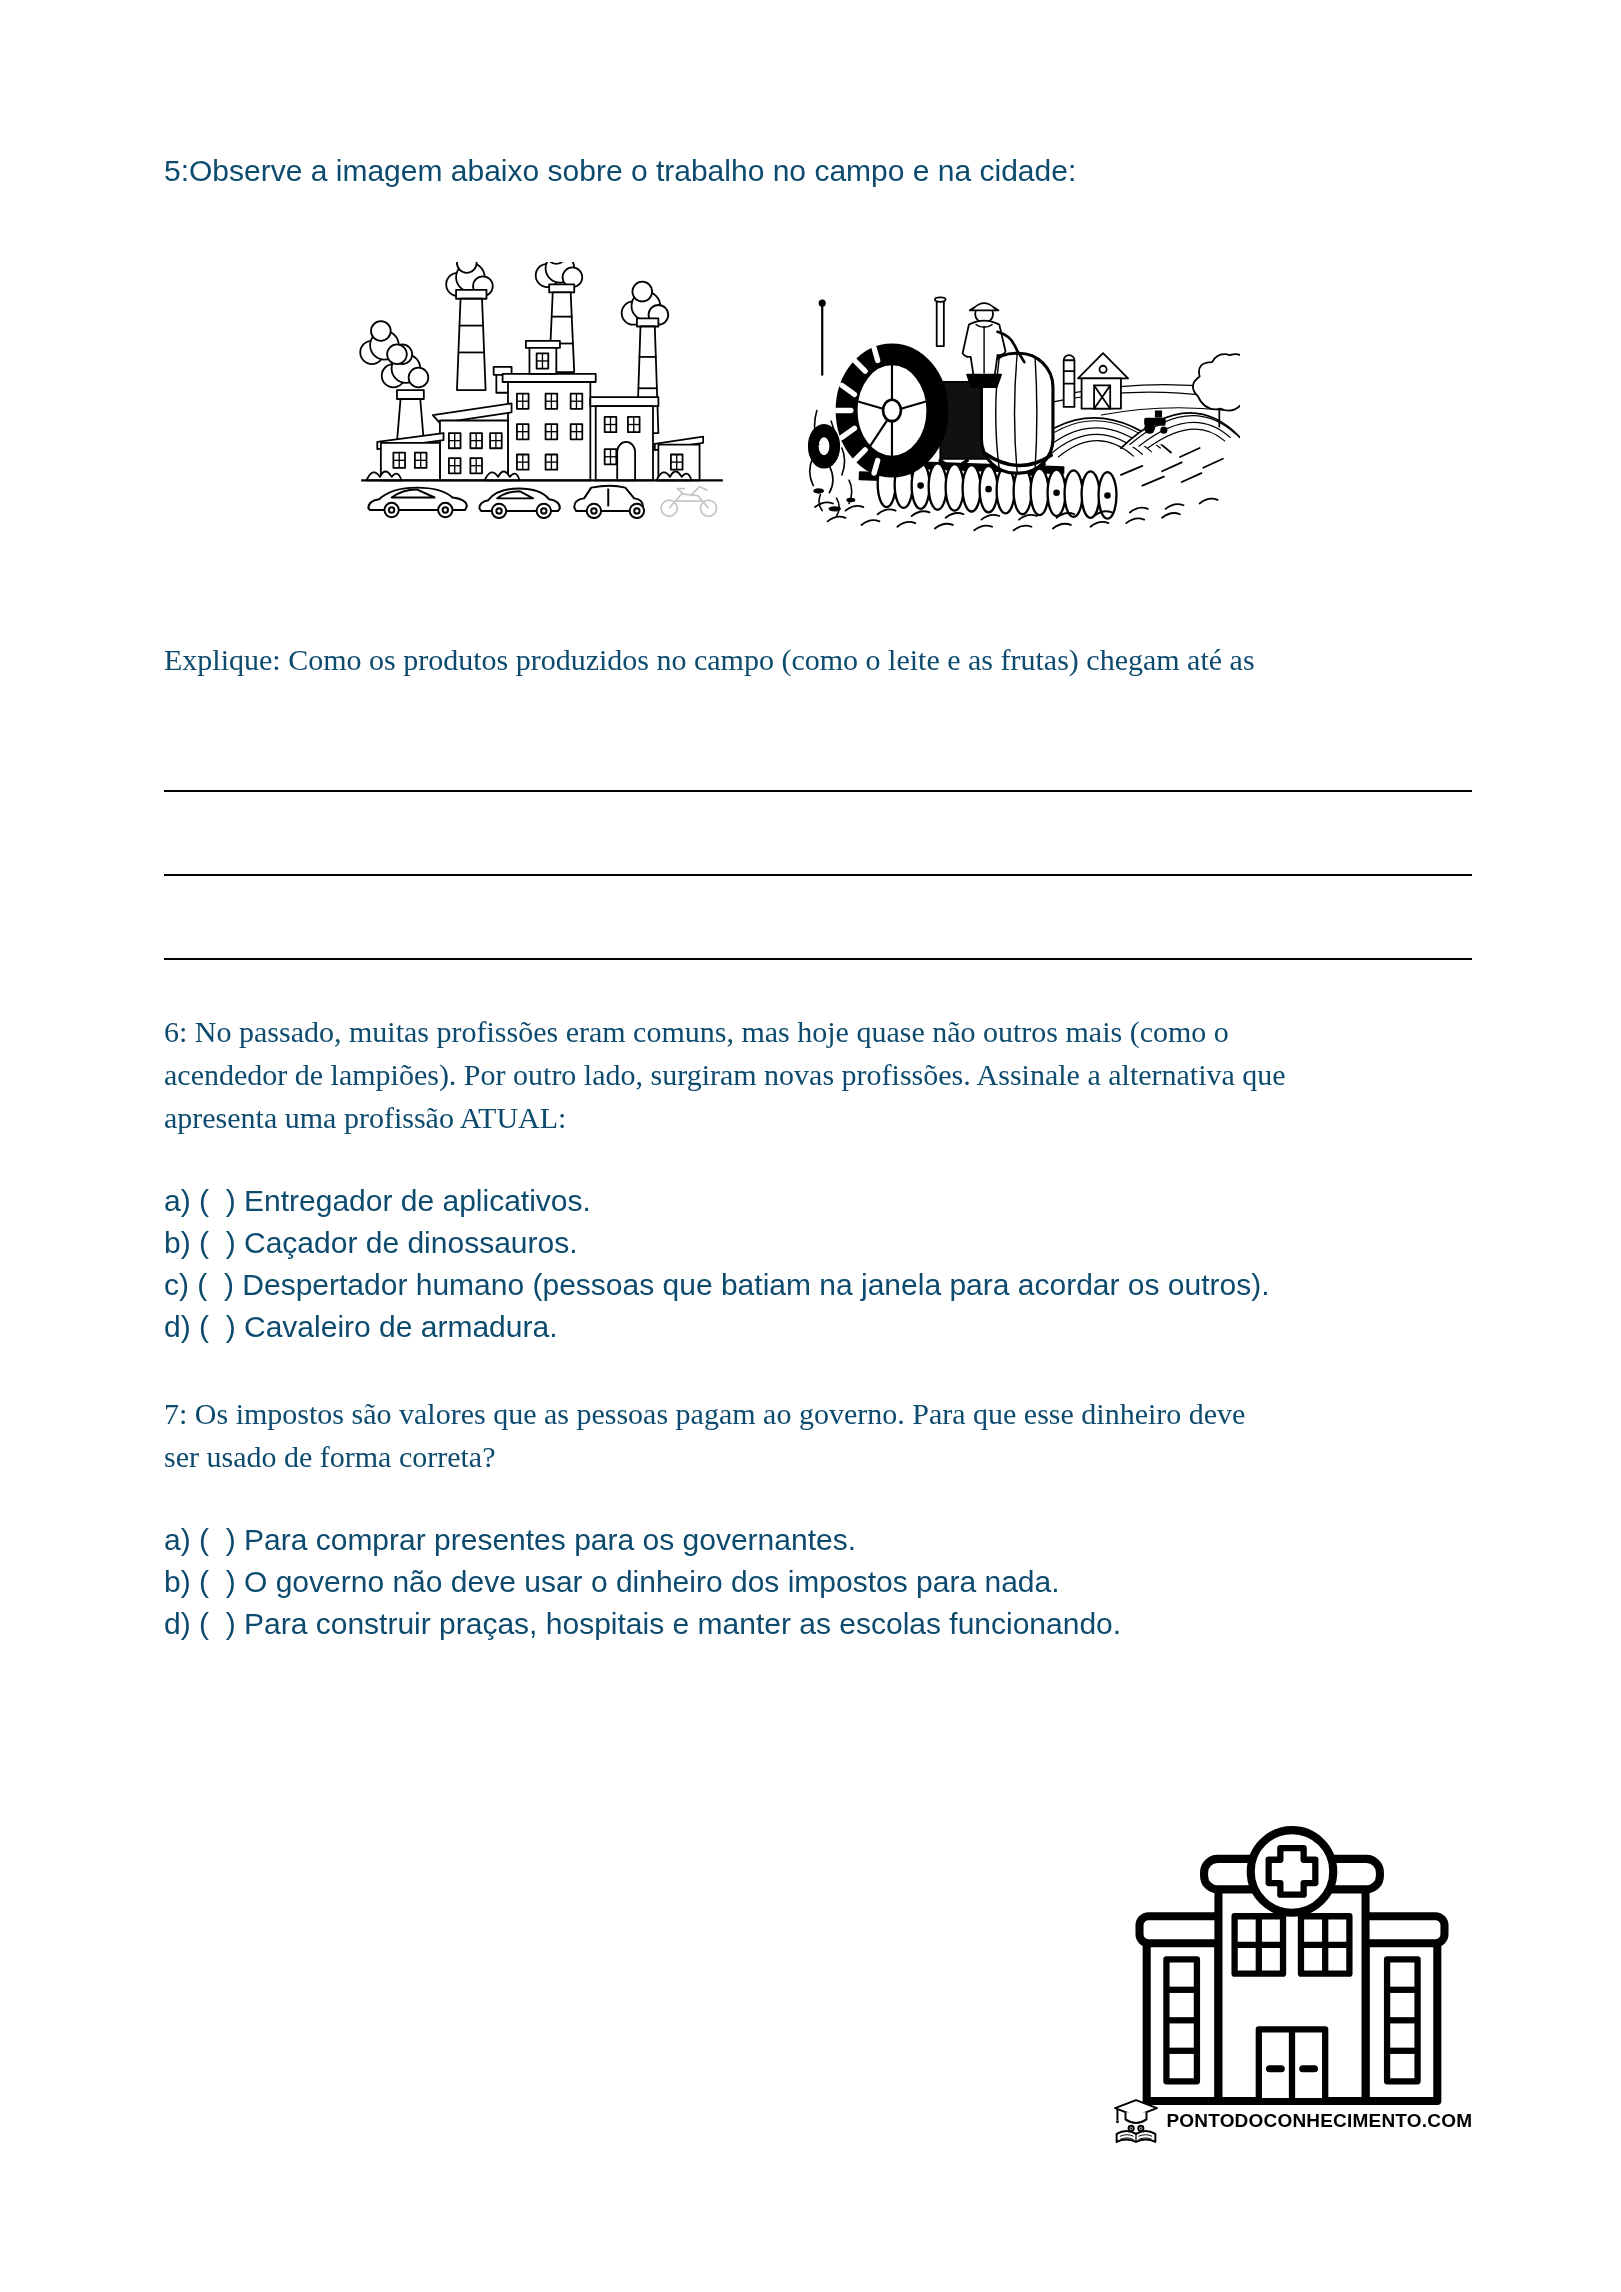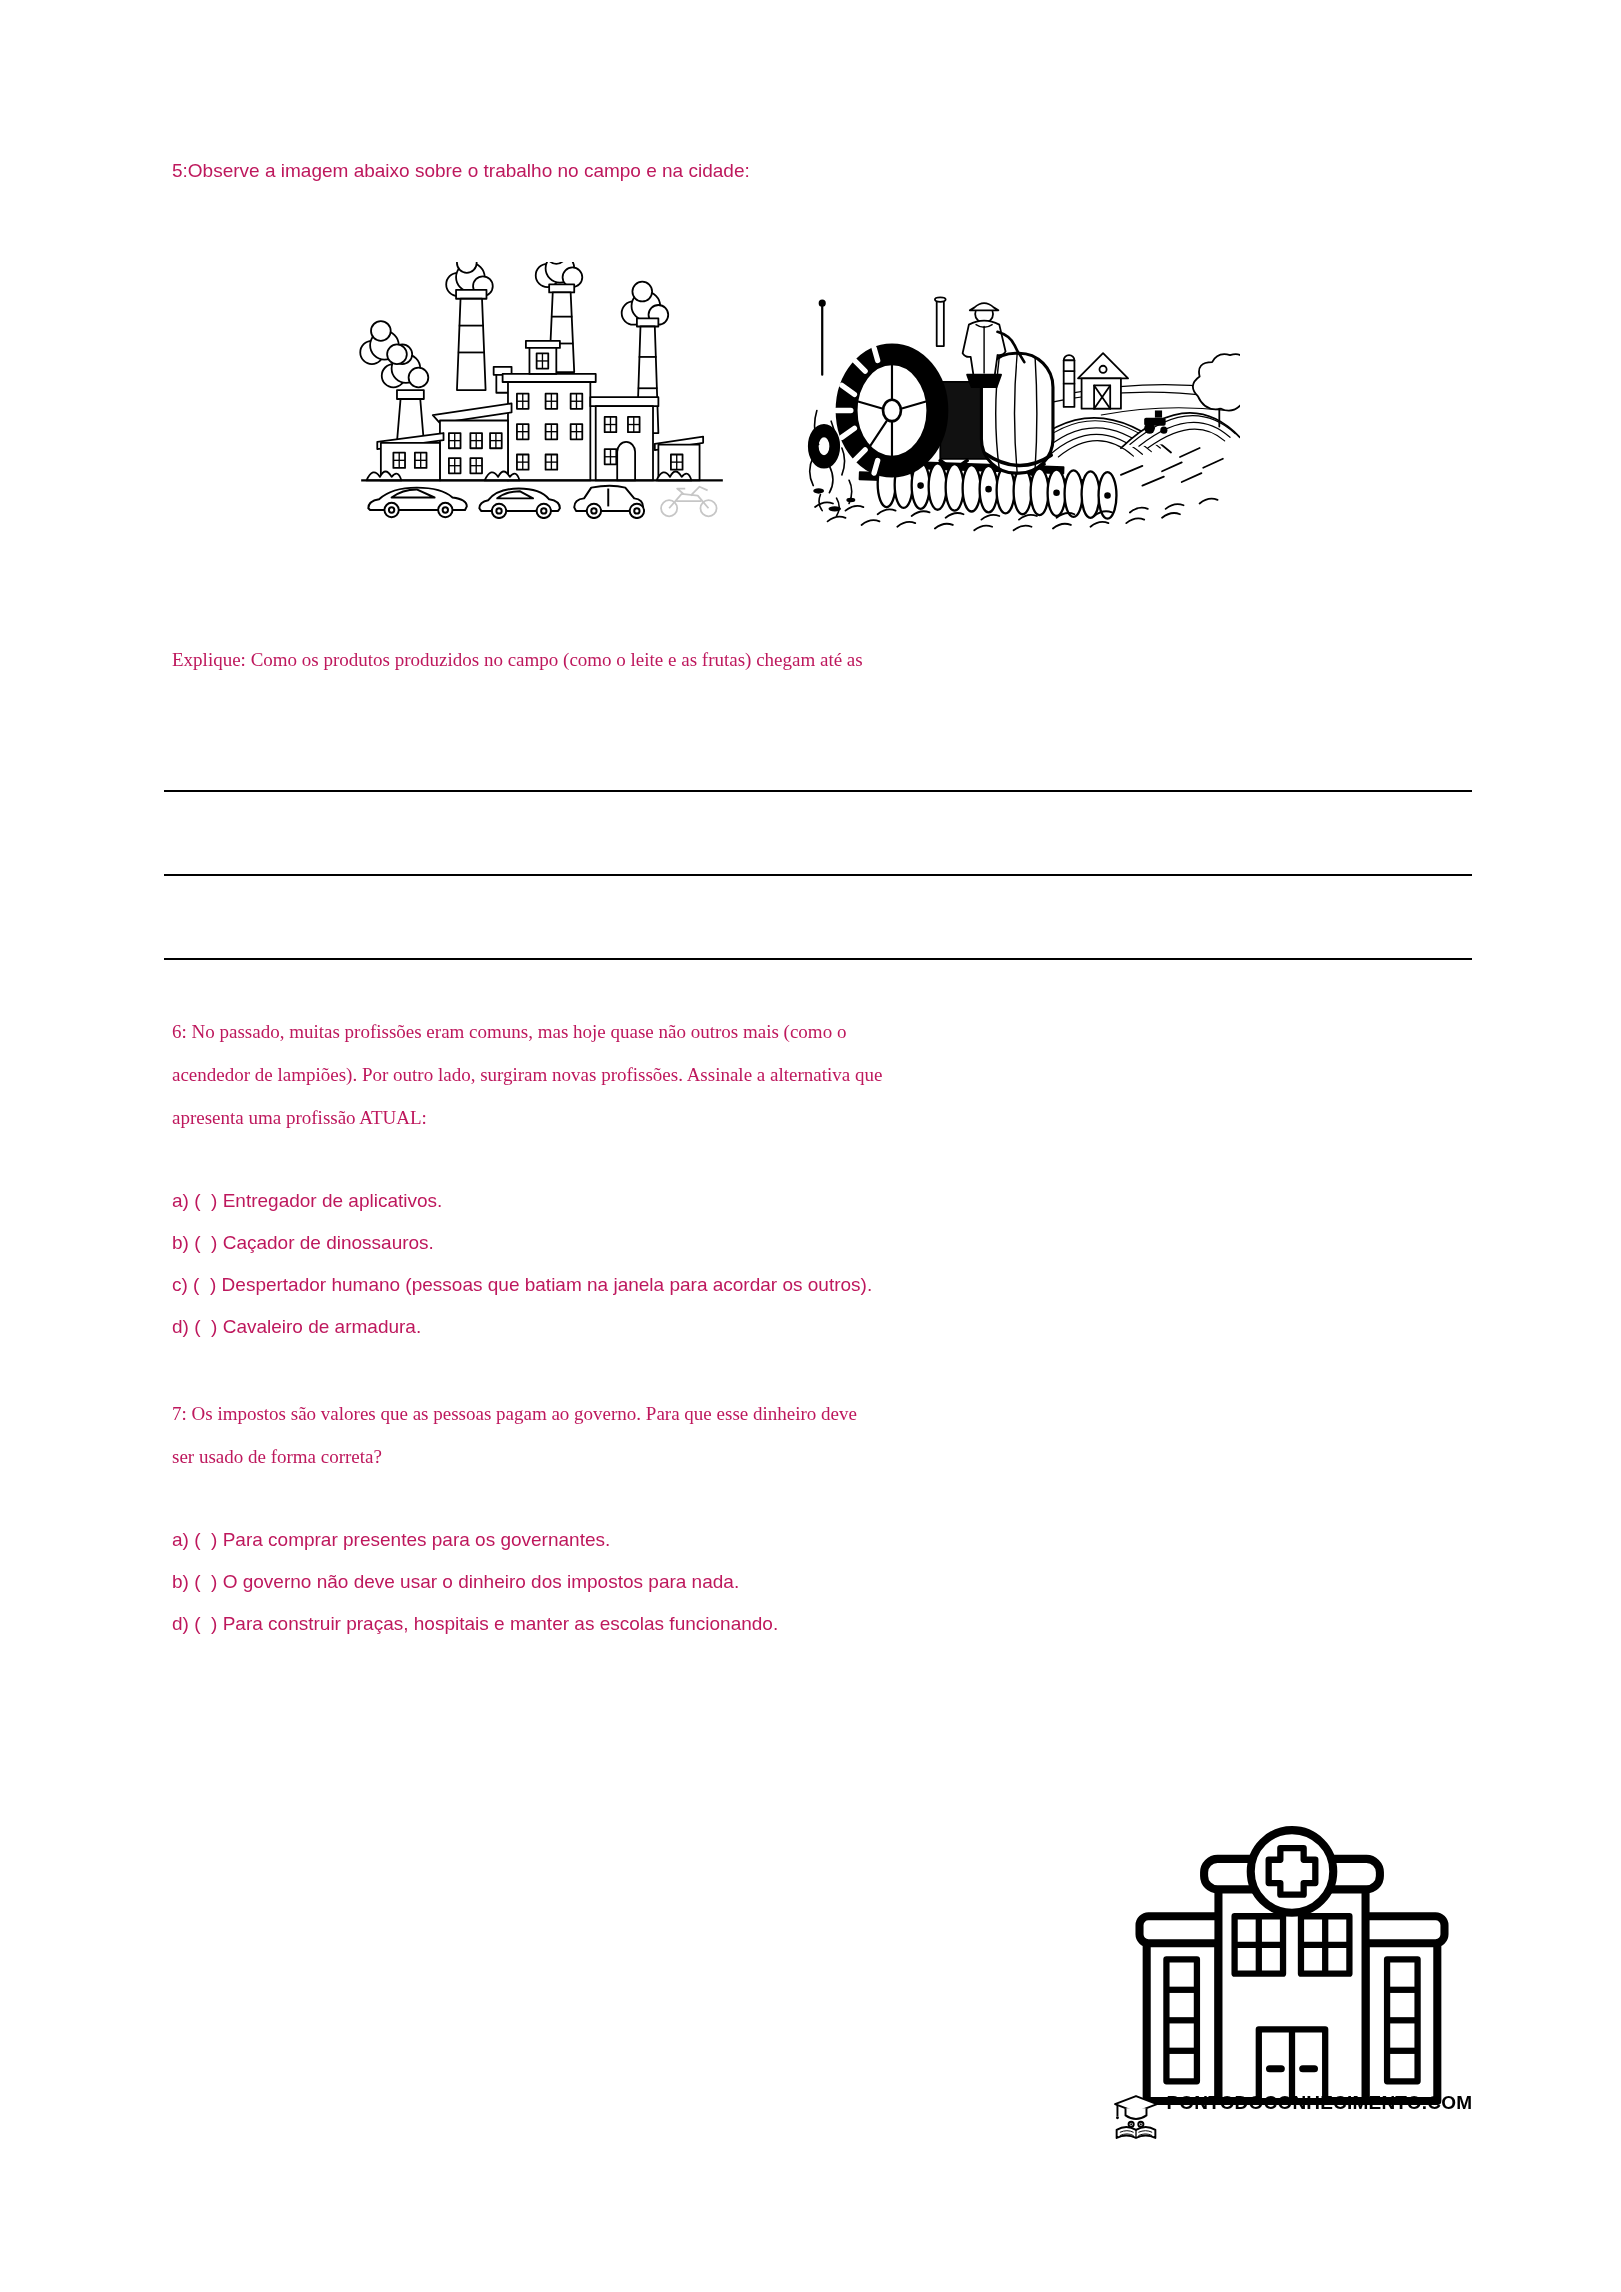--- a/index.html
+++ b/index.html
@@ -1,27 +1,27 @@
 <!DOCTYPE html>
 <html style="font-size:14.3px"><head>
 <meta charset="utf-8">
 <style>
   html,body{margin:0;padding:0;background:#fff;}
   .sheet{position:relative;width:1621px;height:2293px;background:#ffffff;overflow:hidden;
          font-family:"Liberation Sans", sans-serif;color:#000;}
-  .line,.para{position:absolute;left:172px;width:1324px;font-size:19px;line-height:43px;color:#be185d;}
+  .line,.para{position:absolute;left:164px;width:1324px;font-size:30px;line-height:43px;color:#0c4a6e;}
   .text-line{white-space:pre;font-family:Liberation Serif, serif;}
   .options .text-line,.option-line{line-height:42px;white-space:pre;}
   .blanks{position:absolute;left:164px;width:1308px;}
   .answer-line{height:82px;border-bottom:2.7px solid #000;}
   .illus{position:absolute;}
   .illus svg{display:block;width:100%;height:100%;}
   .hospital{position:absolute;left:1130px;top:1814px;width:324px;height:296px;}
   .hospital svg{display:block;width:100%;height:100%;}
-  .footer{position:absolute;left:1111px;top:2092px;height:57px;display:flex;align-items:flex-start;gap:5.4px;}
+  .footer{position:absolute;left:1111px;top:2092px;height:57px;display:flex;align-items:center;gap:5.4px;}
   .logo-ic{width:50px;height:50px;}
   .logo-ic svg{display:block;width:100%;height:100%;}
   .site{font-size:19px;font-weight:700;letter-spacing:0.2px;color:#000;white-space:pre;}
 </style>
 </head>
 <body>
 
 <div class="sheet">
 
   <div class="line" style="top:149px">5:Observe a imagem abaixo sobre o trabalho no campo e na cidade:</div>

